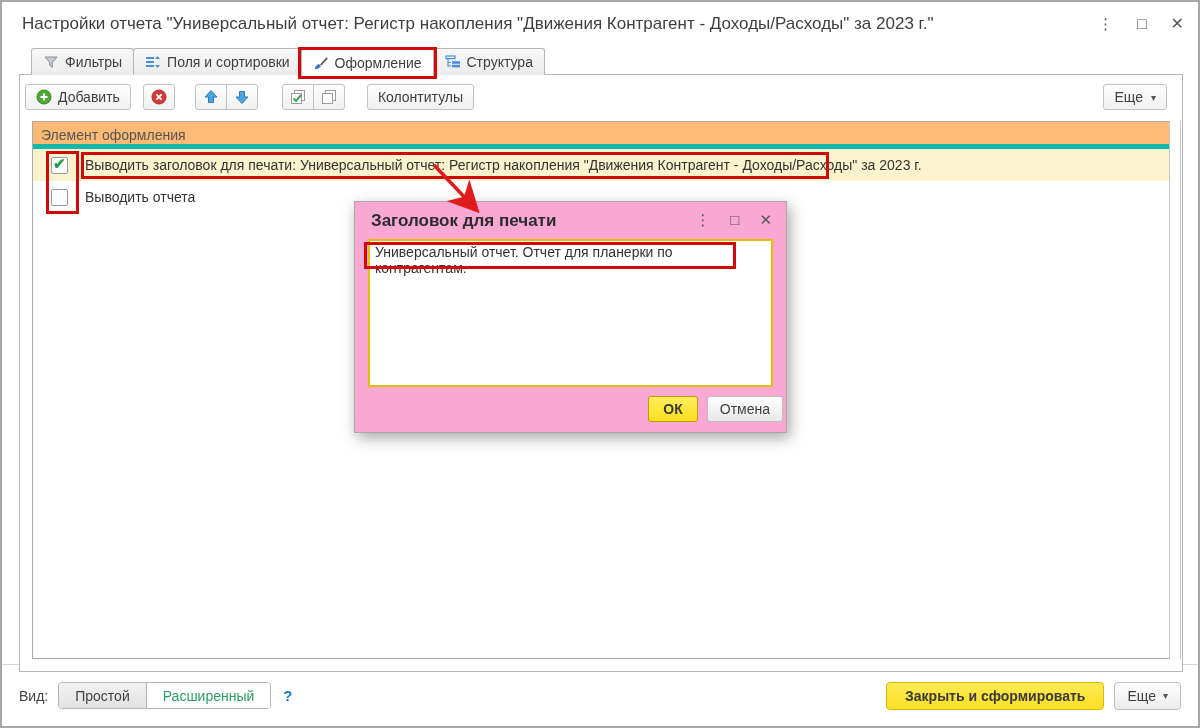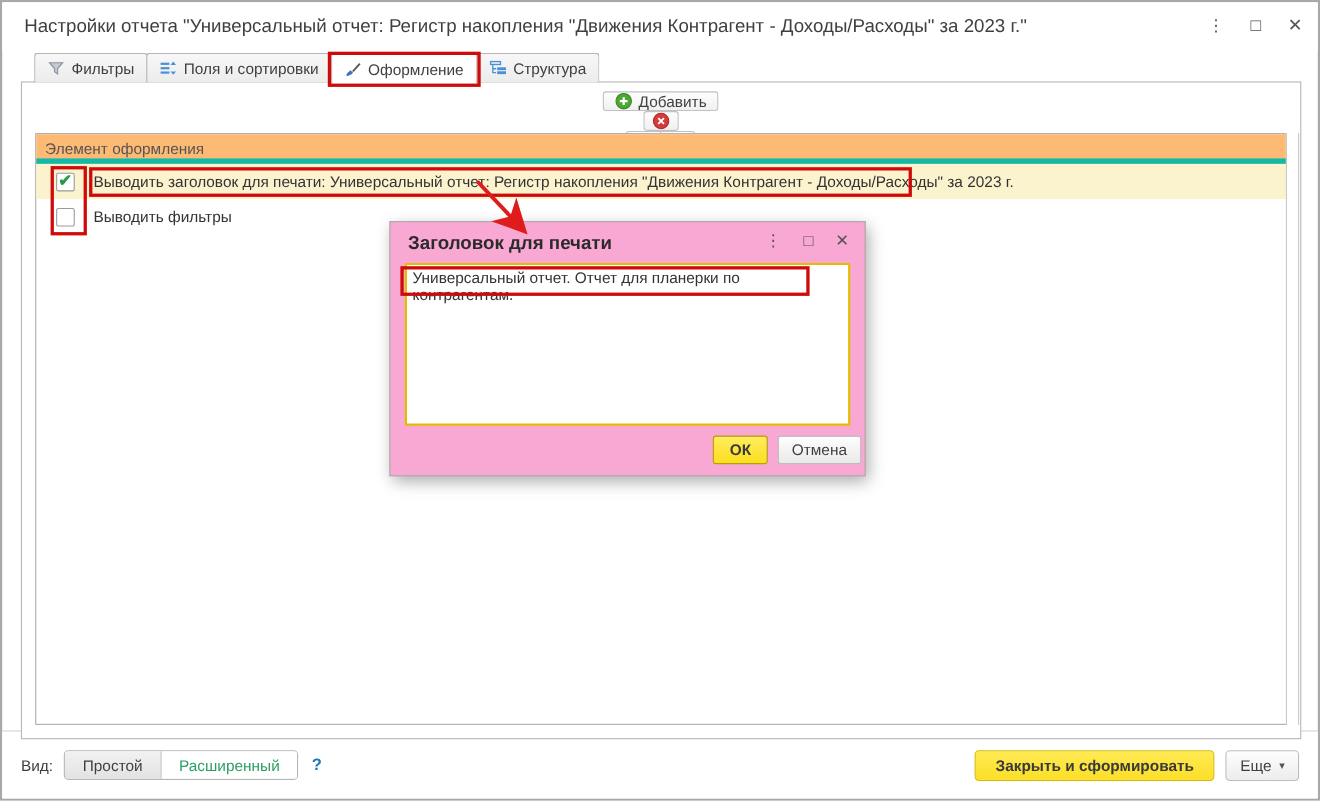--- a/index.html
+++ b/index.html
@@ -21,21 +21,21 @@
          border-radius:3px 3px 0 0; margin-left:-1px; position:relative; }
   .tab:first-child { margin-left:12px; }
   .tab.active { background:#fff; height:29px; z-index:4; }
   .tab .ico { width:16px; height:16px; display:inline-block; }
   .ann-tab { position:absolute; left:-4px; right:-4px; top:-2px; height:32px; border:3px solid #cf0a0a; z-index:10; pointer-events:none; }
 
   
   .panel { position:absolute; left:17px; top:72px; width:1164px; height:598px; border:1px solid #b6b6b6; background:#fff; z-index:1; }
 
   
-  .toolbar { position:absolute; left:5px; top:8px; right:6px; height:28px; display:flex; align-items:center;flex-direction:column; }
+  .toolbar { position:absolute; left:5px; top:8px; right:6px; height:28px; display:flex; align-items:center; }
   .btn { height:26px; display:inline-flex; align-items:center; gap:6px; padding:0 10px; font-size:14px; color:#3f3f3f;
          background:linear-gradient(#fefefe,#f0f0f0); border:1px solid #c2c2c2; border-radius:3px; cursor:default; }
   .btn .ico { width:16px; height:16px; display:inline-block; }
   .btn.icon-only { padding:0 7px; }
   .btn-group { display:inline-flex; }
   .btn-group .btn { border-radius:0; margin-left:-1px; }
   .btn-group .btn:first-child { border-radius:3px 0 0 3px; margin-left:0; }
   .btn-group .btn:last-child { border-radius:0 3px 3px 0; }
   .caret { font-size:10px; color:#555; margin-left:2px; }
   .sp12 { width:12px; } .sp20 { width:20px; } .sp24 { width:24px; } .sp22 { width:22px; }
@@ -221,21 +221,21 @@
         <span class="cb">
           <span class="mark">✔</span>
         </span>
         <span>Выводить заголовок для печати: Универсальный отчет: Регистр накопления "Движения Контрагент - Доходы/Расходы" за 2023 г.</span>
       </div>
 
       <div class="grid-row">
         <span class="cb">
           <span class="mark"></span>
         </span>
-        <span>Выводить фильтры</span>
+        <span>Выводить отчета</span>
       </div>
 
       <span class="ann ann-checks"></span>
       <span class="ann ann-row1"></span>
     </div>
 
     <div class="scrolltrack"></div>
   </div>
 
   <svg class="arrow-svg" viewBox="0 0 60 56">

